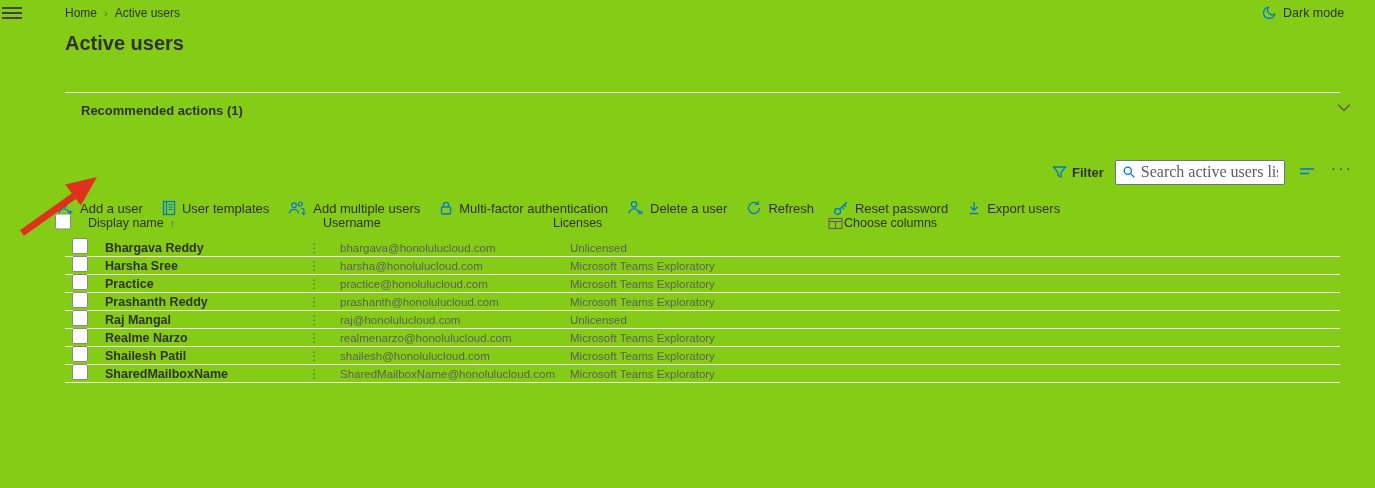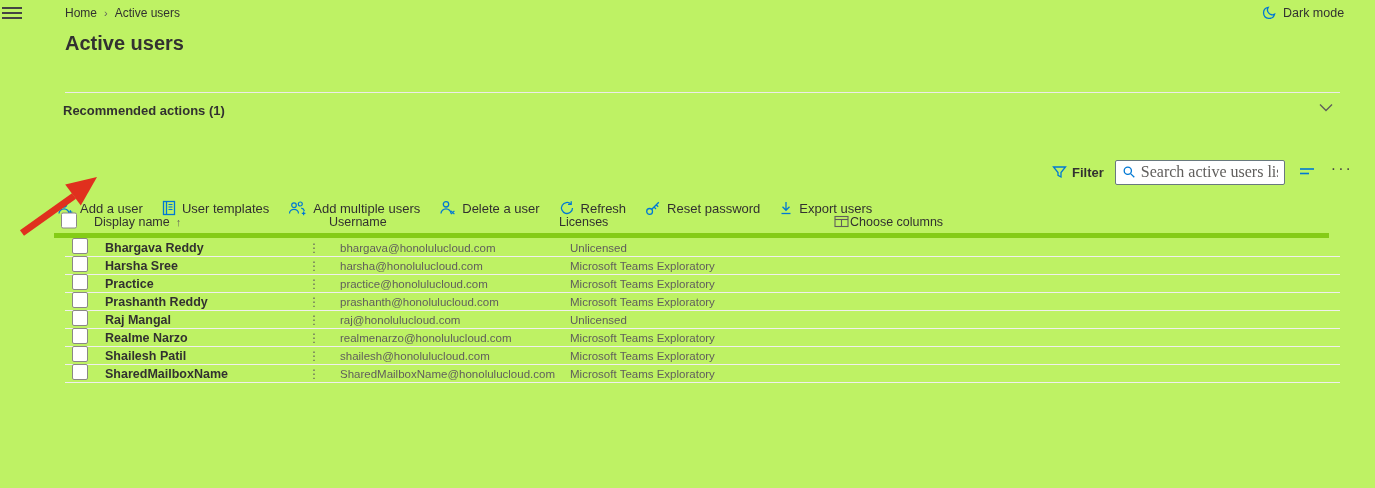--- a/index.html
+++ b/index.html
@@ -1,50 +1,50 @@
 <!DOCTYPE html>
 <html><head>
 <meta charset="utf-8">
 <style>
   * { margin:0; padding:0; box-sizing:border-box; }
   html,body { width:1375px; height:488px; background:#ffffff; overflow:hidden;
     font-family:"Liberation Sans", sans-serif; color:#323130; }
-  .stage { position:absolute; left:0; top:0; width:1375px; height:488px; background:#bef264; }
+  .stage { position:absolute; left:0; top:0; width:1375px; height:488px; background:#84cc16; }
 
   
   .hamburger { position:absolute; left:2px; top:4px; width:20px; height:16px; cursor:pointer; }
   .hamburger i { display:block; height:2px; background:#444; margin:3px 0; }
   .breadcrumb { position:absolute; left:65px; top:6px; font-size:12px; color:#323130; }
   .breadcrumb .sep { color:#605e5c; margin:0 7px; font-size:11px; }
   .breadcrumb .crumb { cursor:pointer; }
   .darkmode { position:absolute; top:5px; left:1262px; font-size:12.5px; color:#323130;
     display:flex; align-items:center; gap:6px; cursor:pointer; }
 
   .page-title { position:absolute; left:65px; top:32px; font-size:20px; font-weight:700; color:#323130; }
 
   .divider-top { position:absolute; left:65px; top:92px; width:1275px; height:1px; background:#edebe9; }
-  .rec-row { position:absolute; left:63px; top:101px; width:1275px; height:22px; }
+  .rec-row { position:absolute; left:81px; top:101px; width:1275px; height:22px; }
   .rec-label { font-size:13px; font-weight:700; color:#323130; }
   .rec-chevron { position:absolute; right:5px; top:2px; cursor:pointer; }
 
   
   .toolbar { position:absolute; left:57px; top:160px; height:24px; display:flex; align-items:center; gap:19px;margin-top:36px; }
   .tb-item { display:flex; align-items:center; gap:6px; font-size:13px; color:#323130; cursor:pointer; white-space:nowrap; }
   .tb-right { position:absolute; top:158px; left:1052px; height:28px; display:flex; align-items:center; gap:11px; }
   .filter-btn { display:flex; align-items:center; gap:5px; font-size:13px; font-weight:700; color:#323130; cursor:pointer; }
   .searchbox { width:170px; height:25px; border:1px solid #69797e; border-radius:2px; background:#fff;
     display:flex; align-items:center; padding:0 6px; gap:5px; }
   .searchbox input { border:none; outline:none; flex:1; font-size:16px; color:#323130; min-width:0;
     font-family:Liberation Serif, serif; }
   .searchbox input::placeholder { color:#605e5c; }
   .more-dots { font-size:16px; letter-spacing:2px; color:#484644; cursor:pointer; line-height:10px; padding-bottom:6px; }
 
   
-  .thead { position:absolute; left:54px; top:210px; width:1275px; height:28px; font-size:12.5px; color:#323130;
-    border-bottom:5px solid #84cc16; }
+  .thead { position:absolute; left:48px; top:210px; width:1275px; height:28px; font-size:12.5px; color:#323130;
+    border-bottom:2px solid #84cc16; }
   .thead .cell, .trow .cell { position:absolute; top:50%; transform:translateY(-50%); white-space:nowrap; }
   .col-check { left:7px; }
   .col-name  { left:40px; }
   .col-more  { left:243px; }
   .col-user  { left:275px; }
   .col-lic   { left:505px;text-align:right; }
   .col-choose{ left:780px; display:flex; align-items:center; gap:1px; cursor:pointer; }
   .sort-arrow { color:#605e5c; margin-left:6px; font-size:11px; }
 
   .rows { position:absolute; left:65px; top:239px; width:1275px; }
@@ -126,20 +126,29 @@
             <path d="M1.5 13.5 a4.5 4.2 0 0 1 9 0" fill="none" stroke="#0078d4" stroke-width="1.2"></path>
             <circle cx="12.3" cy="4" r="2" fill="none" stroke="#0078d4" stroke-width="1.2"></circle>
             <path d="M13.2 8.2 a4 4 0 0 1 3.2 3" fill="none" stroke="#0078d4" stroke-width="1.2"></path>
             <path d="M15.6 11.6 v3.6 M13.8 13.4 h3.6" stroke="#0078d4" stroke-width="1.2"></path>
           </svg>
       </span>
       <span>Add multiple users</span>
     </span>
     <span class="tb-item">
       <span class="icon">
+        <svg width="14" height="16" viewBox="0 0 14 16">
+            <rect x="2.5" y="7" width="9" height="7" rx="1" fill="none" stroke="#0078d4" stroke-width="1.3"></rect>
+            <path d="M4.5 7 V4.8 a2.5 2.5 0 0 1 5 0 V7" fill="none" stroke="#0078d4" stroke-width="1.3"></path>
+          </svg>
+      </span>
+      <span>Multi-factor authentication</span>
+    </span>
+    <span class="tb-item">
+      <span class="icon">
         <svg width="17" height="16" viewBox="0 0 17 16">
             <circle cx="7" cy="4.3" r="2.7" fill="none" stroke="#0078d4" stroke-width="1.3"></circle>
             <path d="M2 13.5 a5 4.7 0 0 1 10 0" fill="none" stroke="#0078d4" stroke-width="1.3"></path>
             <path d="M12 10.8 l3.4 3.4 M15.4 10.8 l-3.4 3.4" stroke="#0078d4" stroke-width="1.2"></path>
           </svg>
       </span>
       <span>Delete a user</span>
     </span>
     <span class="tb-item">
       <span class="icon">

